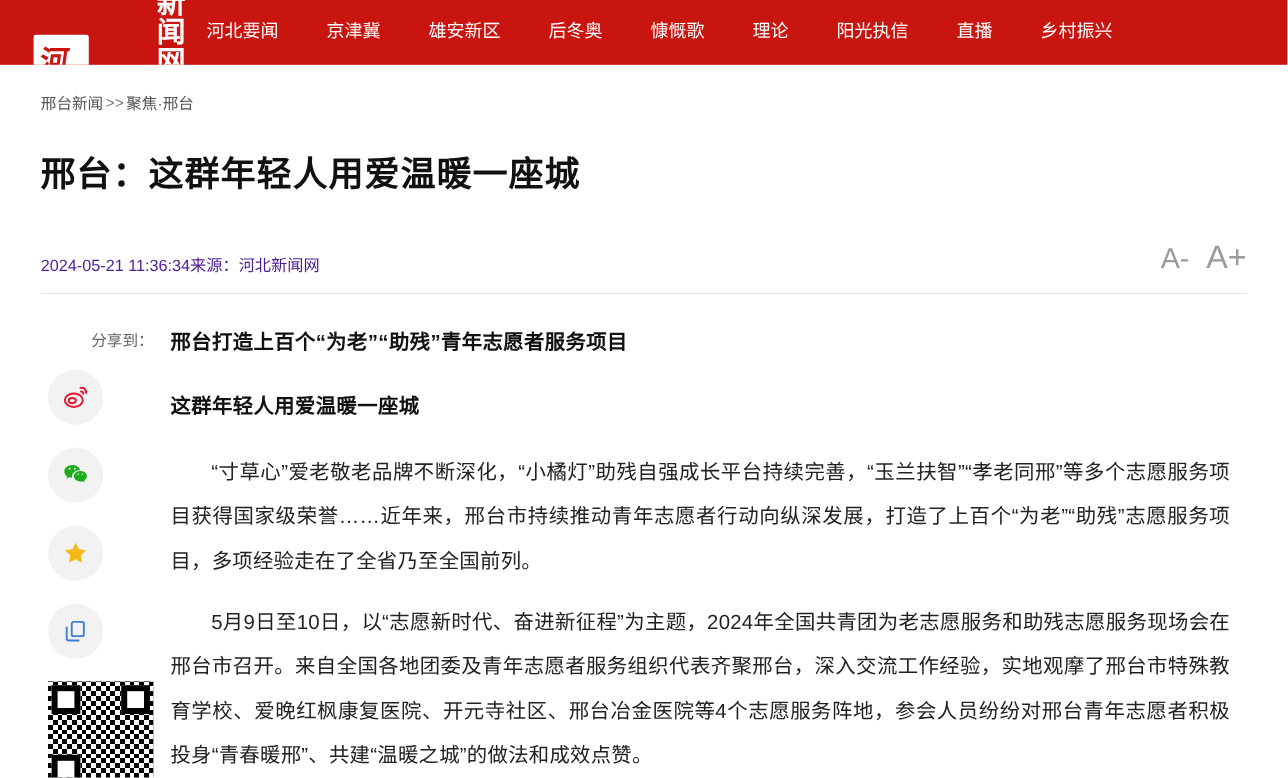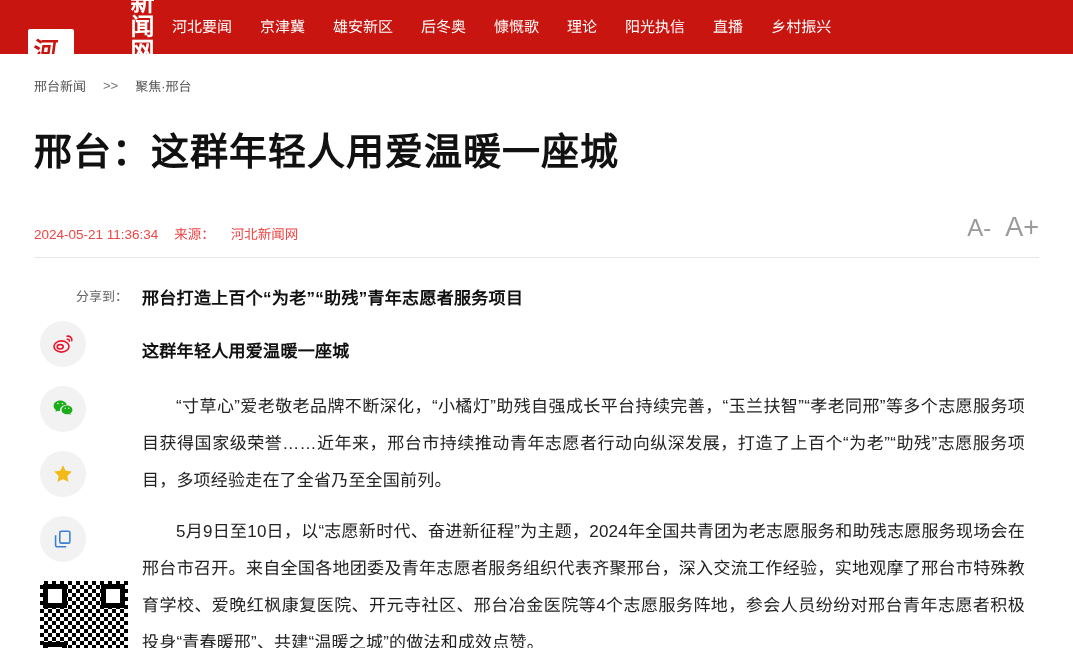--- a/index.html
+++ b/index.html
@@ -77,70 +77,70 @@
     font-weight: bold;
     letter-spacing: 1px;
     font-family: "DejaVu Sans", sans-serif;
   }
   .nav {
     display: flex;
     align-items: center;
     height: 54px;
     flex: 1 1 auto;
     overflow: hidden;
+    gap: 12px;
   }
   .nav-item {
     color: #ffffff;
     font-size: 15px;
     padding: 0 14px;
     white-space: nowrap;
     line-height: 54px;
     cursor: pointer;
   }
 
   
   .breadcrumb {
     padding: 22px 0 0 34px;
     font-size: 13px;
     color: #555;
     display: flex;
     align-items: center;
-    gap: 17px;
+    gap: 2px;
   }
   .breadcrumb a {
     color: #555;
     text-decoration: none;
     cursor: pointer;
   }
   .breadcrumb .sep { color: #777; }
 
   
   .article-title {
     margin: 26px 0 17px 34px;
-    font-size: 38px;
+    font-size: 29px;
     font-weight: bold;
     color: #111;
     letter-spacing: 1px;
     font-family: "DejaVu Sans", sans-serif;
   }
 
   
   .meta-row {
     margin: 36px 34px 0 34px;
     display: flex;
     align-items: flex-end;
     justify-content: space-between;
     padding-bottom: 14px;
     border-bottom: 1px solid #e6e6e6;
   }
   .meta-left {
     font-size: 13.5px;
-    color: #ef4444;
-    display: flex;
-    gap: 16px;
+    color: #4c1d95;
+    display: flex;
     align-items: baseline;
   }
   .font-size-ctrl {
     display: flex;
     align-items: baseline;
     gap: 14px;
     color: #9a9a9a;
   }
   .font-size-ctrl span {
     font-size: 24px;

